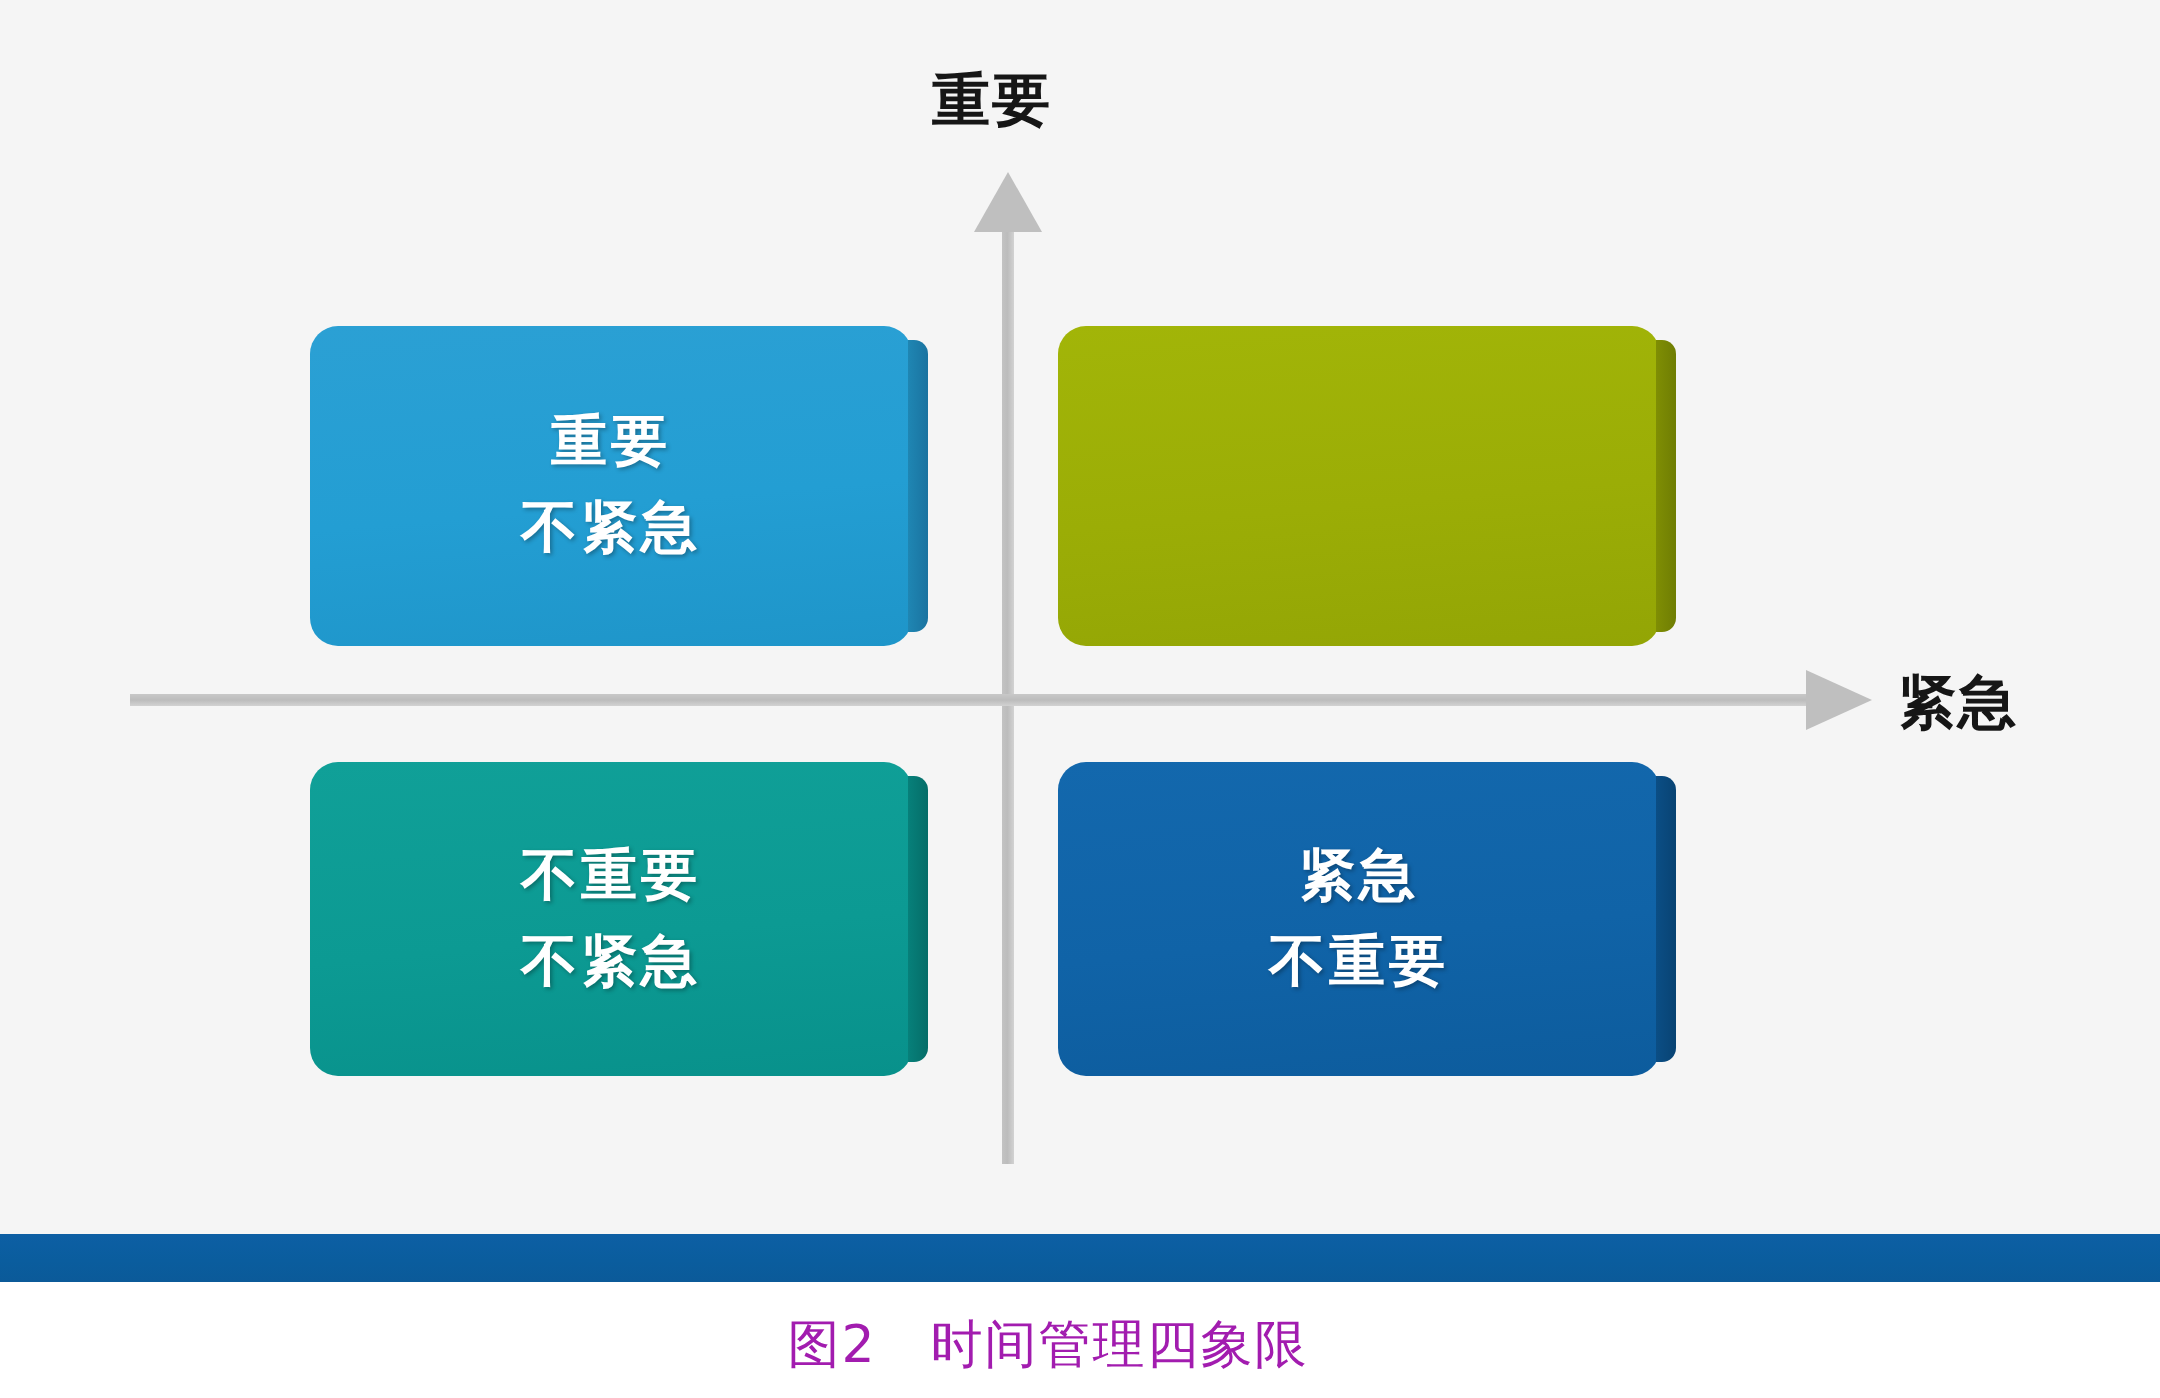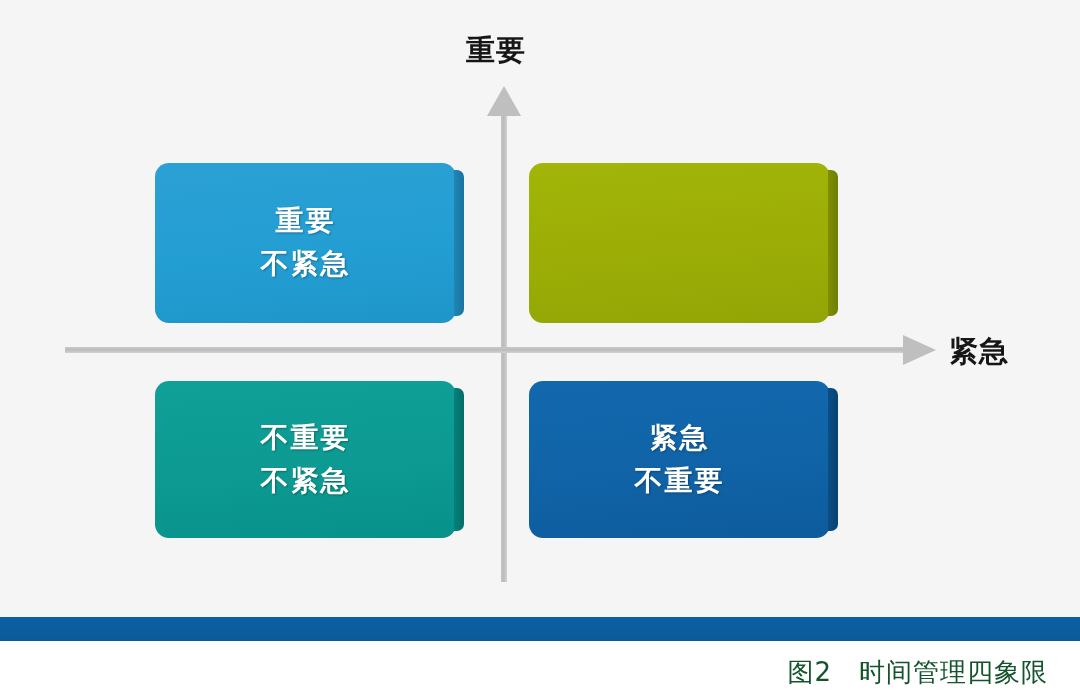--- a/index.html
+++ b/index.html
@@ -161,22 +161,22 @@
     top: 641px;
     width: 1080px;
     height: 58px;
     background: #ffffff;
   }
   #figure-caption {
     position: absolute;
     left: 0;
     top: 14px;
     width: 1048px;
-    text-align: right;
-    color: #14532d;
+    text-align: center;
+    color: #a21caf;
     font-size: 26px;
     font-weight: normal;
     letter-spacing: 1px;
     white-space: pre;
   }
 </style>
 </head>
 <body>
 
 <div id="page">

